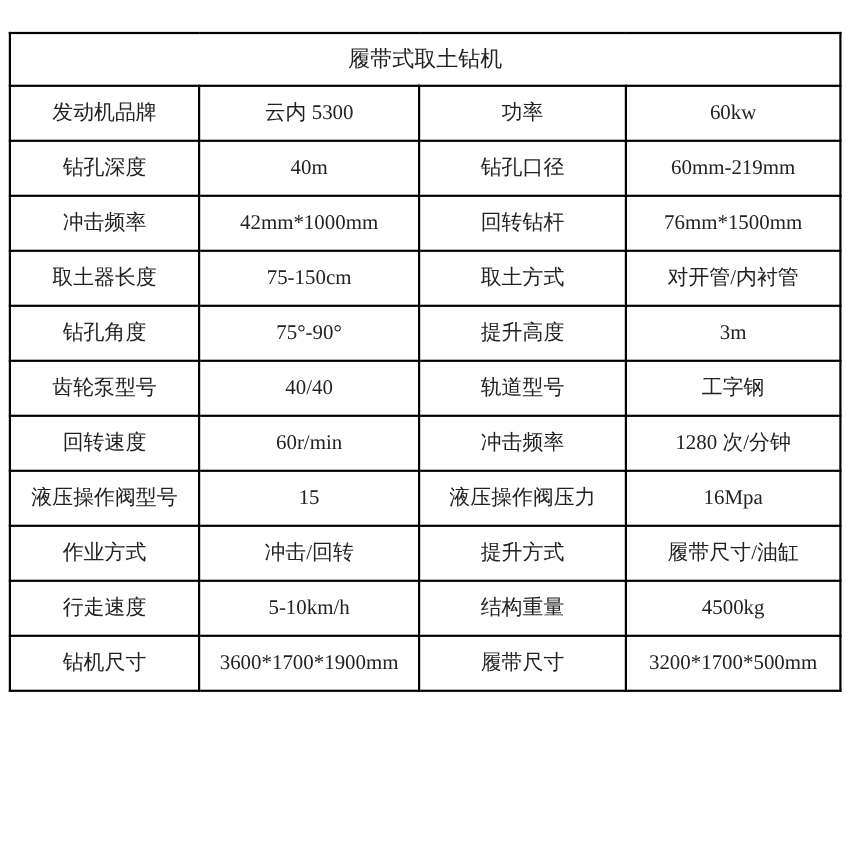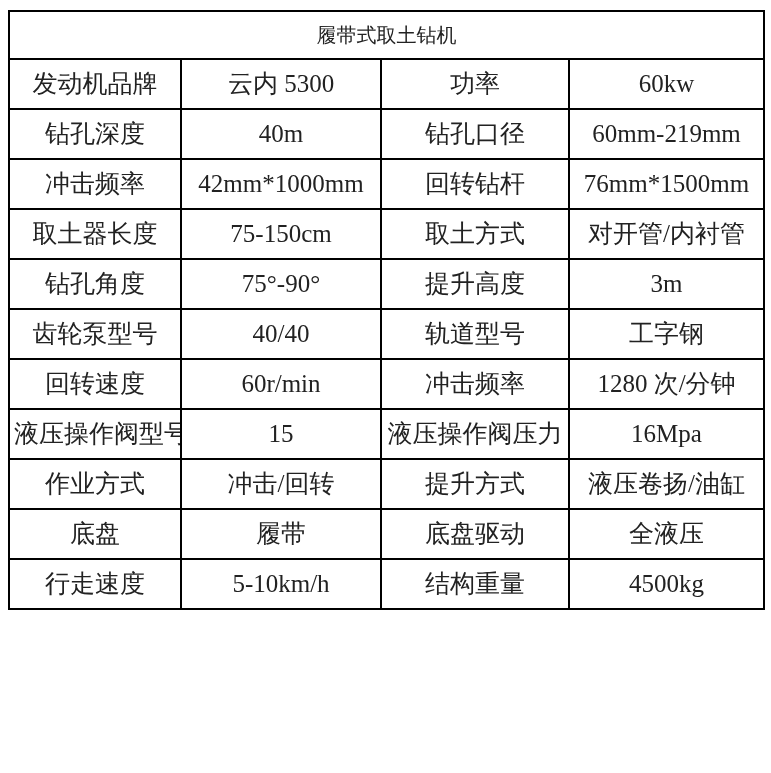--- a/index.html
+++ b/index.html
@@ -13,41 +13,42 @@
     padding: 0;
     background: var(--page-bg);
     font-family: "Liberation Serif", "DejaVu Serif", serif;
   }
   .page {
     position: relative;
     width: 771px;
     height: 738px;
     background: var(--page-bg);
     overflow: hidden;
+    margin-top: 19px;
   }
   .spec-table {
     position: absolute;
     left: 8px;
     top: 10px;
     width: 755px;
     border-collapse: collapse;
     table-layout: fixed;
     color: var(--text-color);
   }
   .spec-table col.c1 { width: 172px; }
   .spec-table col.c2 { width: 200px; }
   .spec-table col.c3 { width: 188px; }
   .spec-table col.c4 { width: 195px; }
   .spec-table td {
     border: 2px solid var(--border-color);
     height: 50px;
     padding: 2px 4px;
     text-align: center;
     vertical-align: middle;
-    font-size: 25px;
+    font-size: 19px;
     line-height: 1.2;
     overflow: hidden;
     white-space: nowrap;
   }
   .spec-table tr.title-row td {
     height: 48px;
     font-size: 20px;
   }
 </style>
 </head>
@@ -111,29 +112,29 @@
         <tr>
           <td>液压操作阀型号</td>
           <td>15</td>
           <td>液压操作阀压力</td>
           <td>16Mpa</td>
         </tr>
         <tr>
           <td>作业方式</td>
           <td>冲击/回转</td>
           <td>提升方式</td>
-          <td>液压卷扬/油缸</td>
-        </tr>
-        <tr>
-          <td>底盘</td>
-          <td>履带</td>
-          <td>底盘驱动</td>
-          <td>全液压</td>
+          <td>履带尺寸/油缸</td>
         </tr>
         <tr>
           <td>行走速度</td>
           <td>5-10km/h</td>
           <td>结构重量</td>
           <td>4500kg</td>
         </tr>
+        <tr>
+          <td>钻机尺寸</td>
+          <td>3600*1700*1900mm</td>
+          <td>履带尺寸</td>
+          <td>3200*1700*500mm</td>
+        </tr>
       </tbody>
   </table>
 </div>
 
 </body></html>

